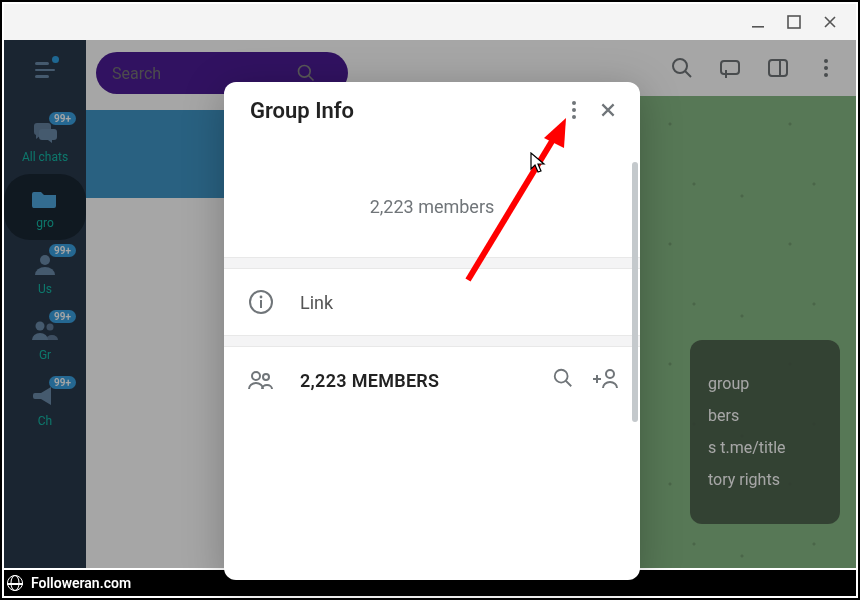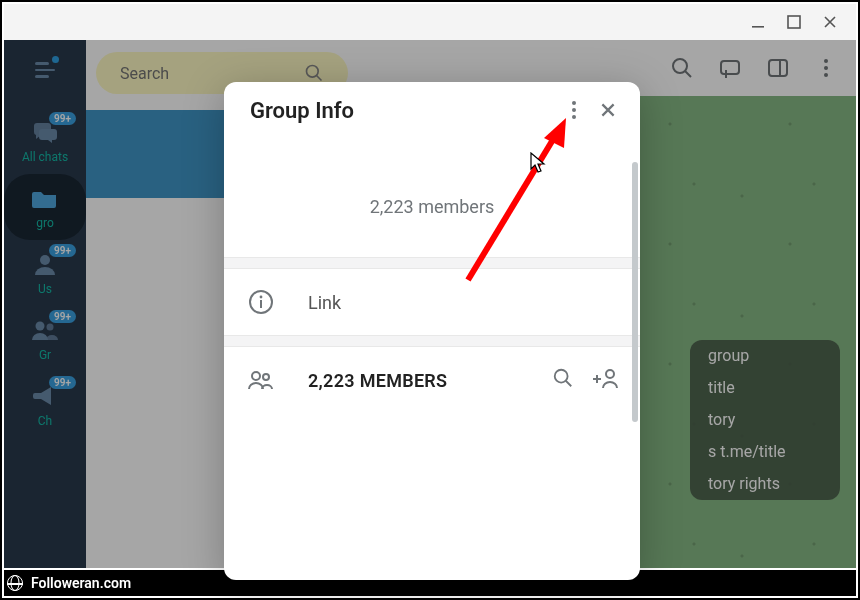--- a/index.html
+++ b/index.html
@@ -16,47 +16,47 @@
 .menu-lines span:nth-child(1){ width: 14px; }
 .menu-lines span:nth-child(3){ width: 14px; }
 .menu-dot { position: absolute; top: 6px; right: 6px; width: 7px; height: 7px; background: #2f9fe0; border-radius: 50%; }
 .side-item { display: flex; flex-direction: column; align-items: center; gap: 4px; padding: 10px 0; width: 100%; position: relative; text-align: center; }
 .side-item.active { background: #1a2734; border-radius: 26px; }
 .side-ico { width: 32px; height: 28px; display:flex; align-items:center; justify-content:center; color:#6b8aa9; }
 .side-item.active .side-ico { color: #4fa7dd; }
 .side-label { color: #14b8a6; font-size: 12px; }
 .badge { position: absolute; top: 4px; right: 10px; background: #3aa0e0; color: #fff; font-size: 10px; font-weight: 600; padding: 1px 5px; border-radius: 9px; }
 .chatcol { width: 272px; background: #fff; display:flex; flex-direction:column; }
-.search { margin: 12px 10px; height: 42px; background: #fef9c3; border-radius: 22px; display:flex; align-items:center; padding: 0 16px; justify-content: center; gap: 24px; }
+.search { margin: 12px 10px; height: 42px; background: #4c1d95; border-radius: 22px; display:flex; align-items:center; padding: 0 16px; justify-content: flex-start; gap: 24px; }
 .search input { border:none; background:transparent; outline:none; font-size: 16px; color:#888; width: 160px; }
 .search-ico { color:#888; }
 .selected-chat { height: 88px; background: #3f96c7; margin-top: 4px; }
 .main { flex: 1; background: #86b884; position: relative; }
 .pattern { position:absolute; inset:0; opacity:.14; background:
   radial-gradient(circle at 20% 30%, #000 1px, transparent 2px),
   radial-gradient(circle at 60% 70%, #000 1px, transparent 2px),
   radial-gradient(circle at 80% 20%, #000 1px, transparent 2px);
   background-size: 120px 120px; }
 .topbar { position:absolute; top:0; left:0; right:0; height:56px; background:#fff; display:flex; justify-content:flex-end; align-items:center; gap:24px; padding-right:18px; color:#707579; }
 .top-ico { width:24px; height:24px; display:flex; align-items:center; justify-content:center; }
 .dots3 { display:flex; flex-direction:column; gap:3px; }
 .dots3 i { width:4px; height:4px; background:#707579; border-radius:50%; display:block;}
-.context-menu { position:absolute; right:16px; top:300px; background: rgba(72,90,72,0.88); border-radius:12px; padding:0 18px; color:#fff; font-size:16px; line-height:2; min-width:150px; }
+.context-menu { position:absolute; right:16px; top:300px; background: rgba(72,90,72,0.88); border-radius:12px; padding:28px 18px; color:#fff; font-size:16px; line-height:2; min-width:150px; }
 .context-menu div { white-space: nowrap; }
 .modal { position:absolute; left:222px; top:80px; width:416px; height:498px; background:#fff; border-radius:12px; box-shadow: 0 8px 40px rgba(0,0,0,.25); z-index:20; overflow:hidden; display:flex; flex-direction:column; }
 .modal-head { display:flex; align-items:center; padding: 14px 18px 8px 26px; gap: 6px; }
 .modal-title { font-size: 22px; font-weight:600; color:#222; flex:1; }
 .m-ico { width:28px; height:28px; display:flex; align-items:center; justify-content:center; color:#707579; border-radius:50%; }
 .modal-body { flex:1; overflow-y:auto; }
 .group-top { text-align:center; padding: 64px 20px 40px; }
 .members { color:#707579; font-size:18px; }
 .sep { height:12px; background:#f4f4f5; border-top:1px solid #e8e8e8; border-bottom:1px solid #e8e8e8;}
 .row { display:flex; align-items:center; padding: 18px 22px; gap: 24px; }
 .row-ico { width:30px; height:30px; color:#707579; display:flex; align-items:center; justify-content:center; }
-.row-label { color:#555; font-size:18px; flex:1;margin-left:8px;}
+.row-label { color:#555; font-size:18px; flex:1;}
 .row-label.bold { color:#222; font-weight:600; letter-spacing:.3px;}
 .toggle { width:40px; height:18px; background:#c9ccd1; border-radius:10px; position:relative; }
 .toggle::after { content:""; position:absolute; left:2px; top:-2px; width:22px; height:22px; background:#fff; border-radius:50%; box-shadow:0 1px 3px rgba(0,0,0,.3);}
 .row-actions { display:flex; gap:18px; color:#707579;}
 .modal-scroll { position:absolute; right:2px; top:80px; width:6px; height:260px; background:#c4c9cc; border-radius:3px;}
 .arrow { position:absolute; left:446px; top:98px; z-index:30; pointer-events:none; }
 .cursor { position:absolute; left:528px; top:150px; z-index:31; pointer-events:none; color:#000;}
 .watermark { position:absolute; left:2px; right:2px; bottom:2px; height:26px; background:#000; color:#fff; display:flex; align-items:center; gap:8px; padding-left:3px; font-size:14px; font-weight:600;}
 .globe { width:16px; height:16px; border:1.5px solid #fff; border-radius:50%; position:relative;}
 .globe::before { content:""; position:absolute; left:50%; top:-1px; bottom:-1px; width:7px; transform:translateX(-50%); border:1.5px solid #fff; border-radius:50%;}
@@ -182,22 +182,21 @@
             <span class="dots3">
               <i></i>
               <i></i>
               <i></i>
             </span>
           </span>
       </div>
 
       <div class="context-menu">
         <div>group</div>
-        <div>title</div>
-        <div>tory</div>
+        <div>bers</div>
         <div>s t.me/title</div>
         <div>tory rights</div>
       </div>
     </div>
 
     <div class="app-dim"></div>
   </div>
 
   <div class="modal">
     <div class="modal-head">

